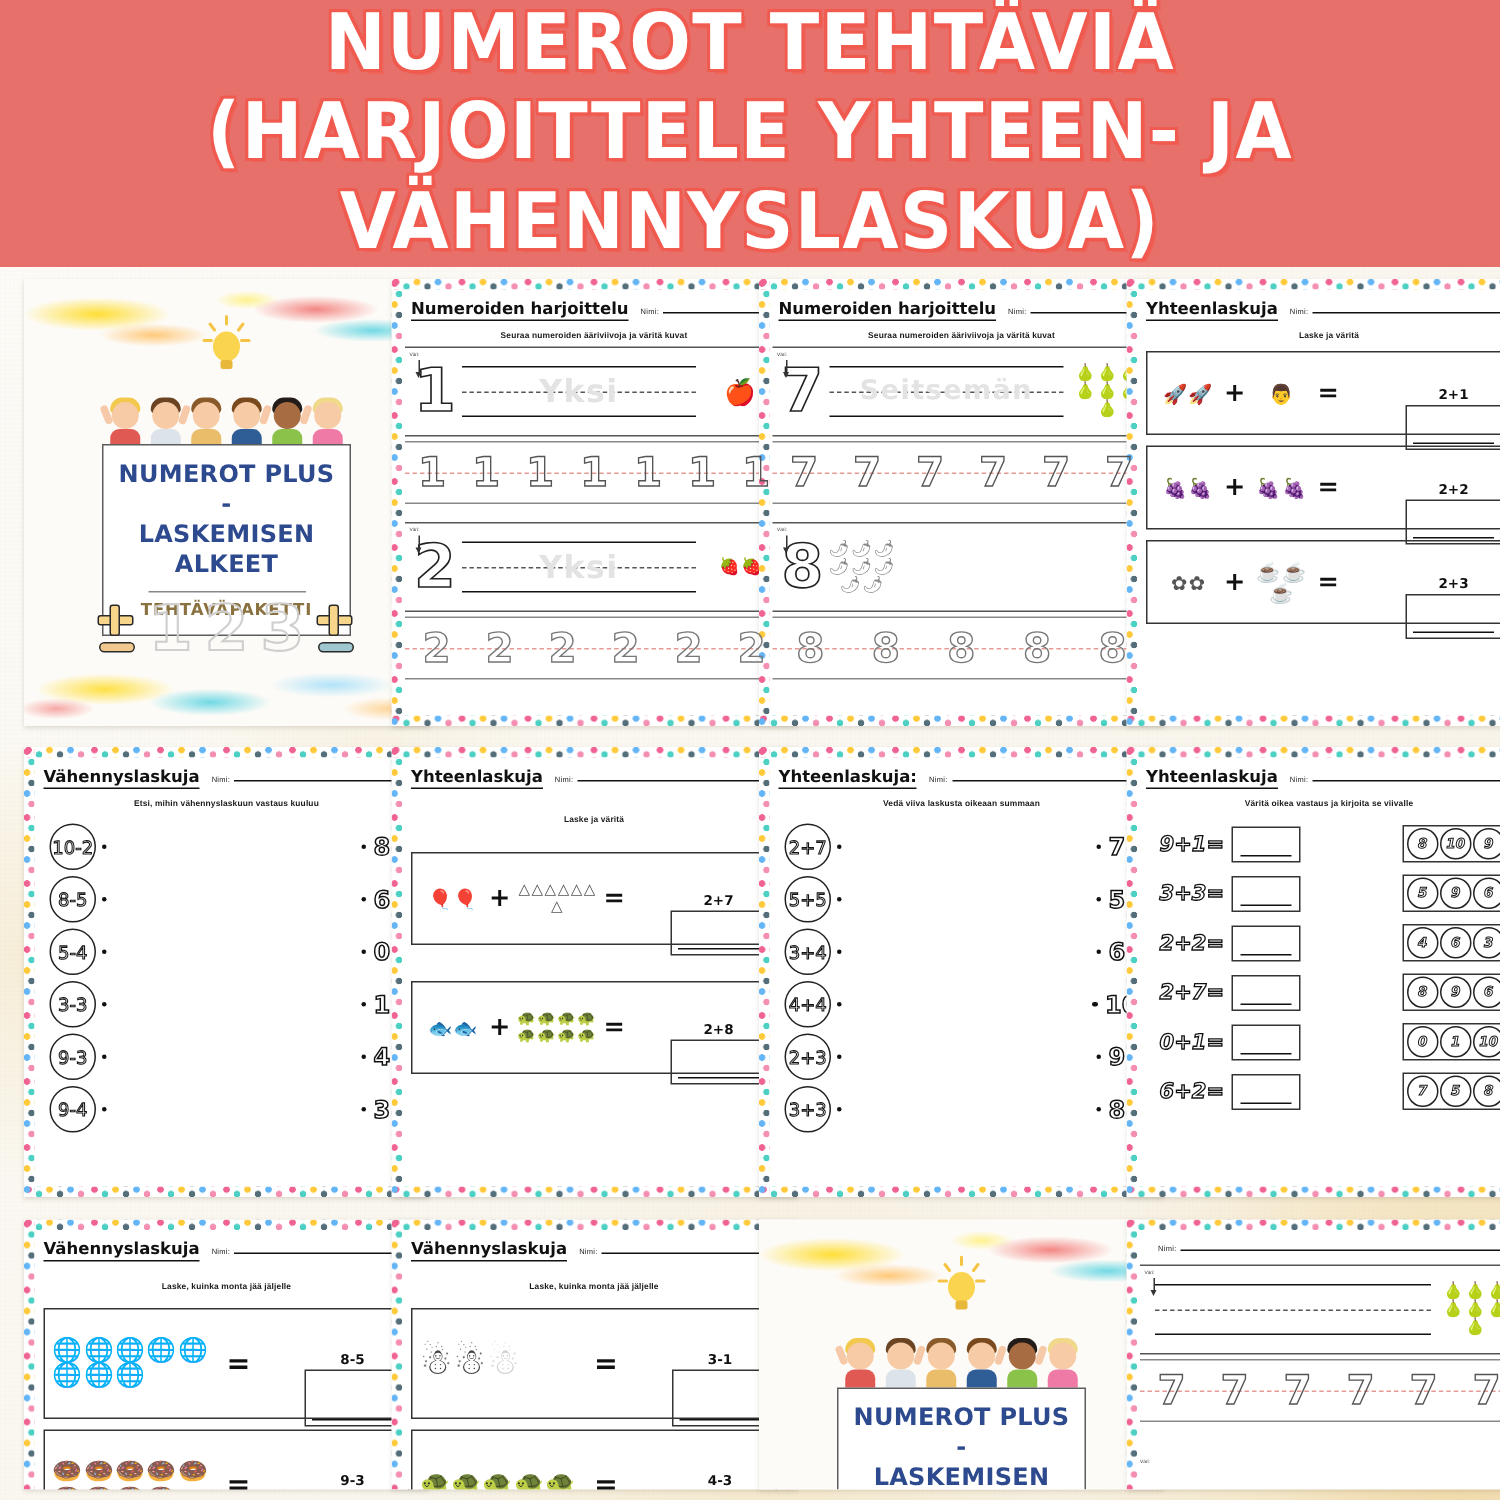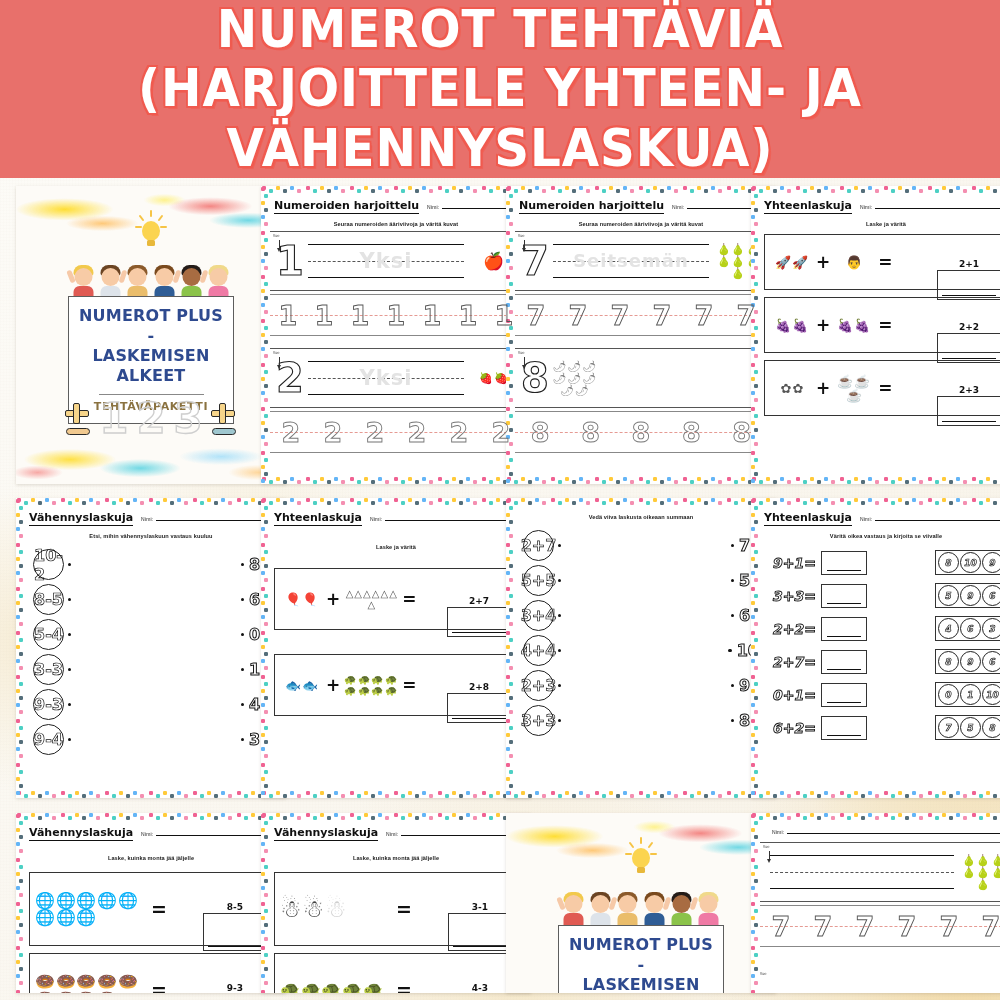--- a/index.html
+++ b/index.html
@@ -178,21 +178,21 @@
   }
   .ans-rect { border: 1.1px solid #333; height: 30px; position: relative; }
   .ans-rect::after { content: ""; position: absolute; left: 4px; right: 4px; bottom: 3px; border-bottom: 1.3px solid #111; }
 
   
   .match-wrap { margin-top: 8px; padding: 0 8px; }
   .match-row { display: flex; align-items: center; height: 35px; }
   .match-circle {
     width: 31px; height: 31px; border-radius: 50%; border: 1.2px solid #222;
     display: flex; align-items: center; justify-content: center;
-    font-family: "DejaVu Sans", sans-serif; font-size: 16px; font-weight: bold;
+    font-family: "DejaVu Sans", sans-serif; font-size: 12px; font-weight: normal;
     color: transparent; -webkit-text-stroke: .7px #111;
   }
   .dot { width: 3.4px; height: 3.4px; border-radius: 50%; background: #111; margin-left: 4px; }
   .dot.right { margin-left: 0; margin-right: 5px; }
   .match-spacer { flex: 1; }
   .match-ans {
     font-family: "DejaVu Sans", sans-serif; font-size: 16px; font-weight: bold;
     color: transparent; -webkit-text-stroke: 1px #111; min-width: 20px;
   }
 
@@ -718,20 +718,25 @@
 
   <div class="sheet-cell">
     <div class="sheet r2">
       <div class="confetti-border">
           <div class="cb-edge cb-top"></div>
           <div class="cb-edge cb-bottom"></div>
           <div class="cb-edge cb-left"></div>
           <div class="cb-edge cb-right"></div>
         </div>
       <div class="sheet-body">
+        <div class="ws-head">
+          <span class="ws-title">Yhteenlaskuja:</span>
+          <span class="ws-name-label">Nimi:</span>
+          <span class="ws-name-line"></span>
+        </div>
         <div class="ws-instr">Vedä viiva laskusta oikeaan summaan</div>
         <div class="match-wrap">
           <div class="match-row">
               <span class="match-circle">2+7</span>
               <span class="dot"></span>
               <span class="match-spacer"></span>
               <span class="dot right"></span>
               <span class="match-ans">7</span>
             </div>
           <div class="match-row">

